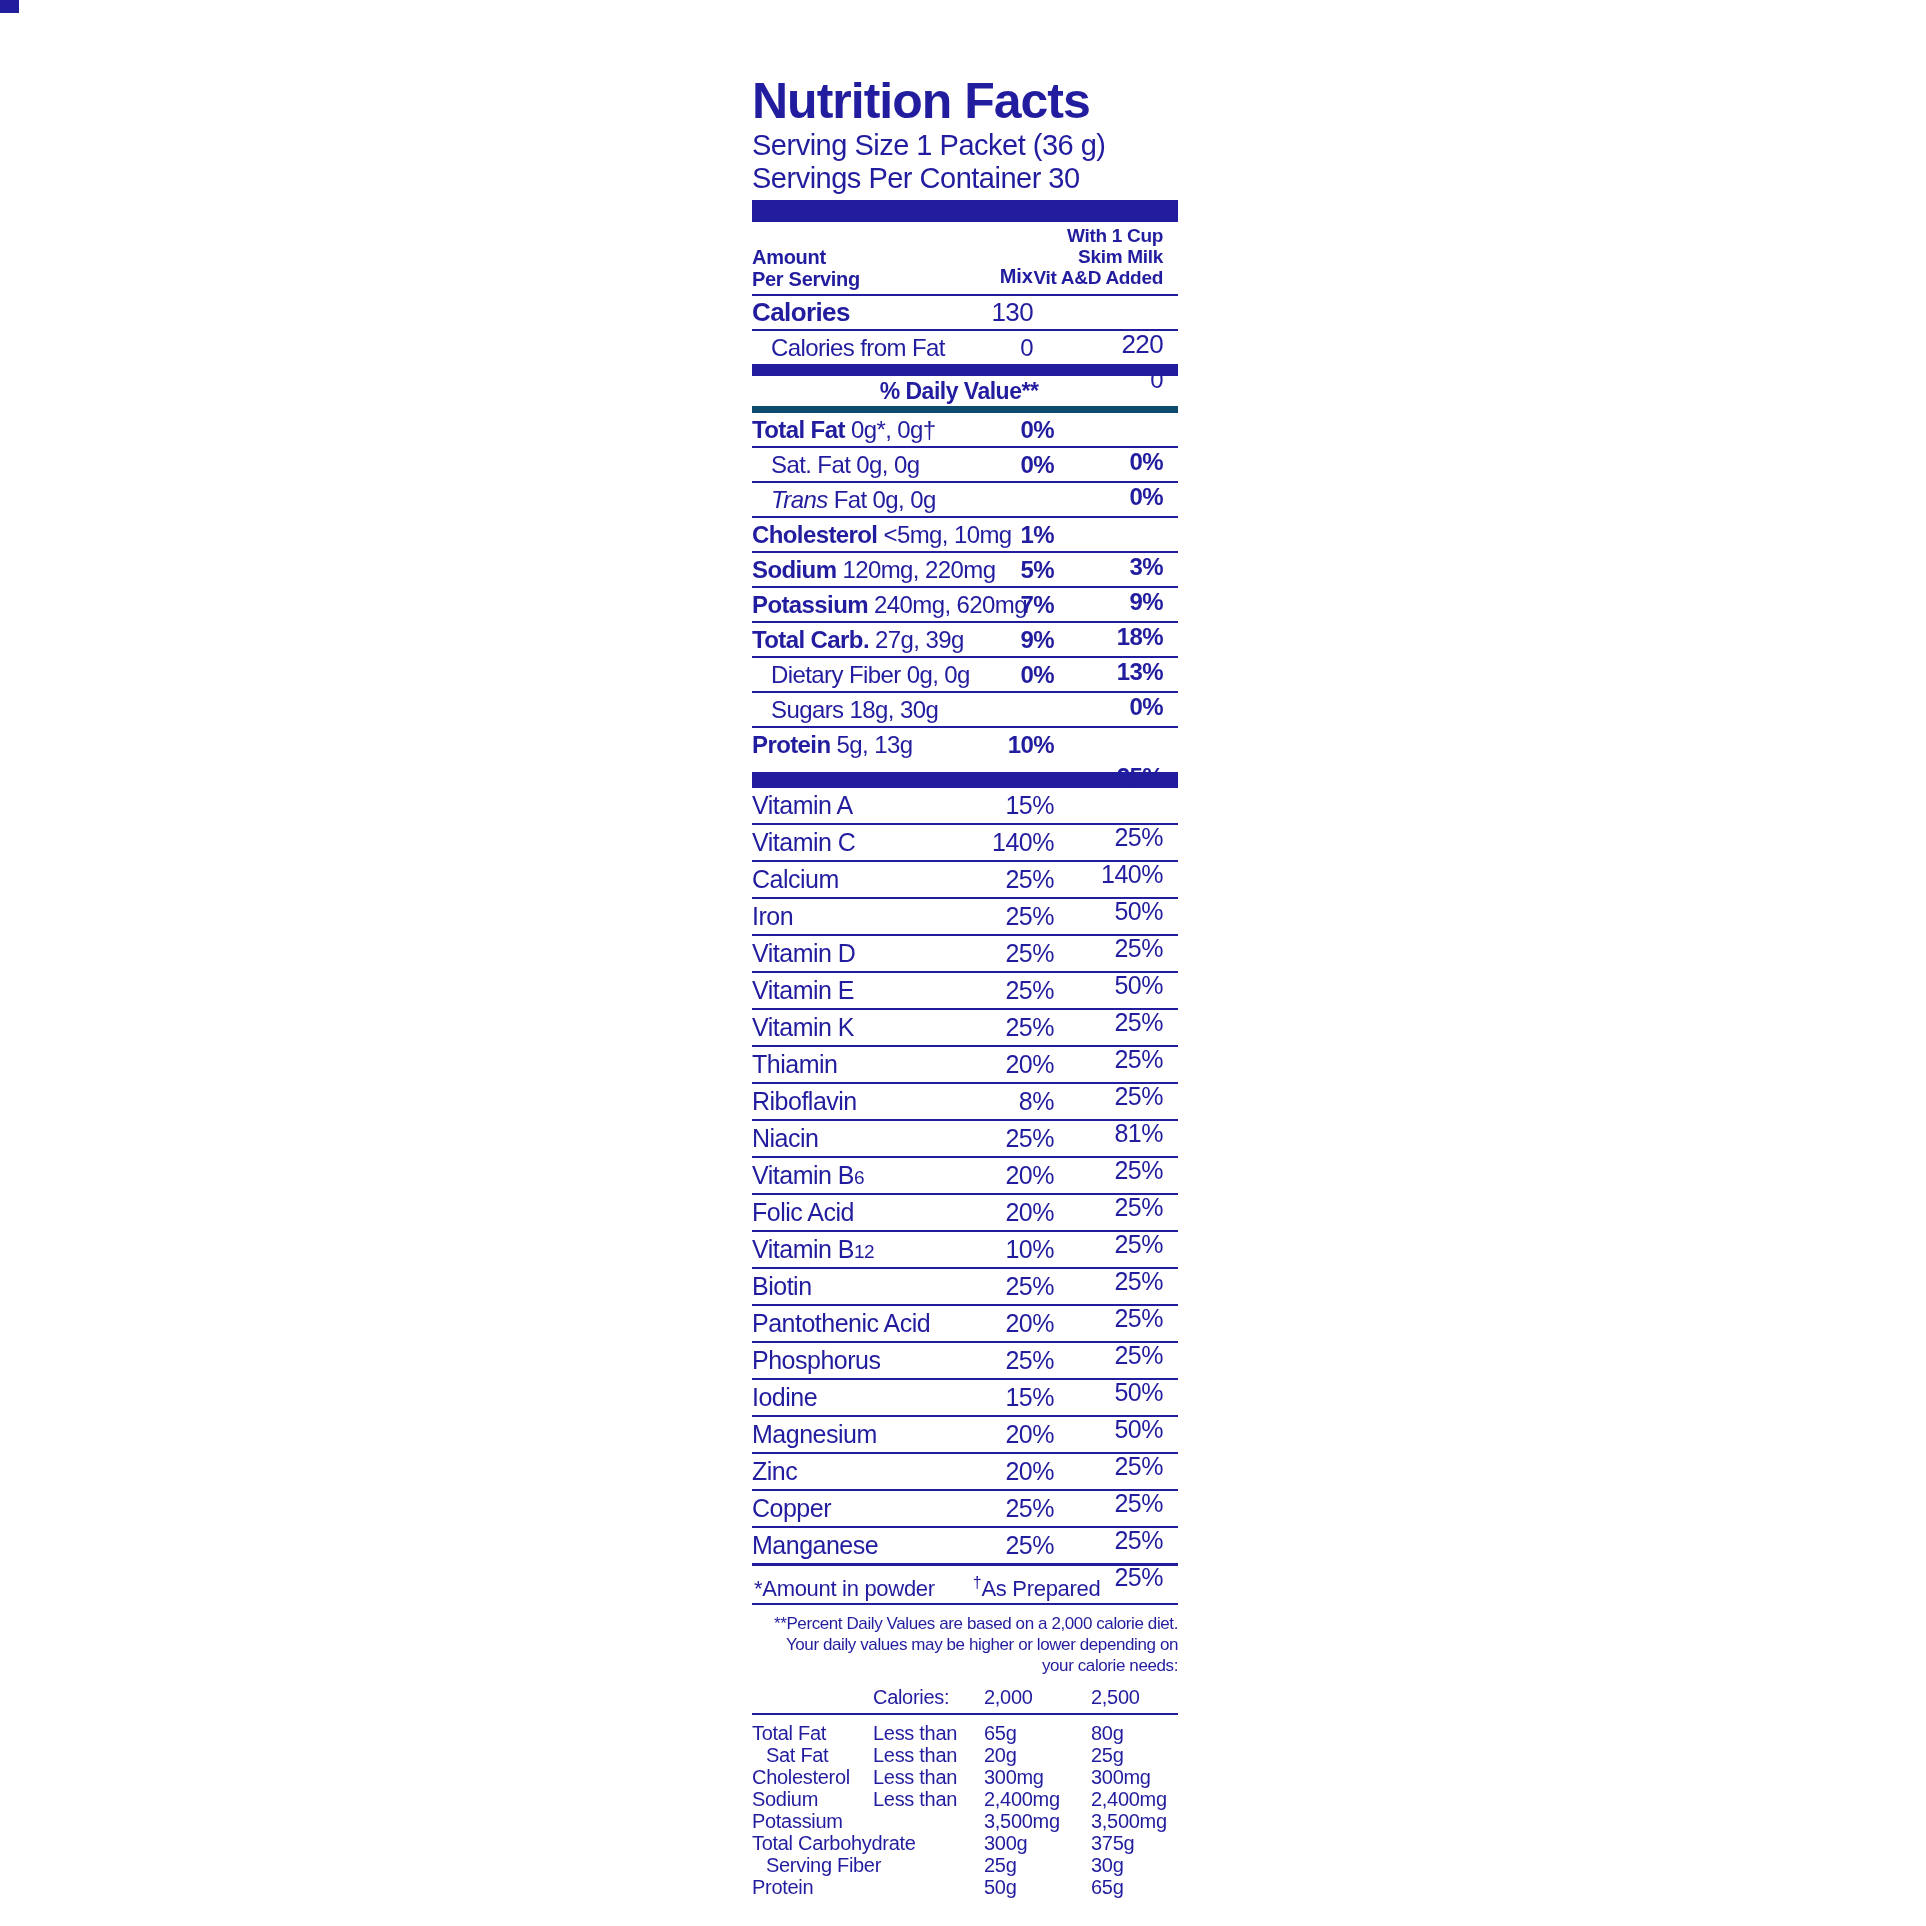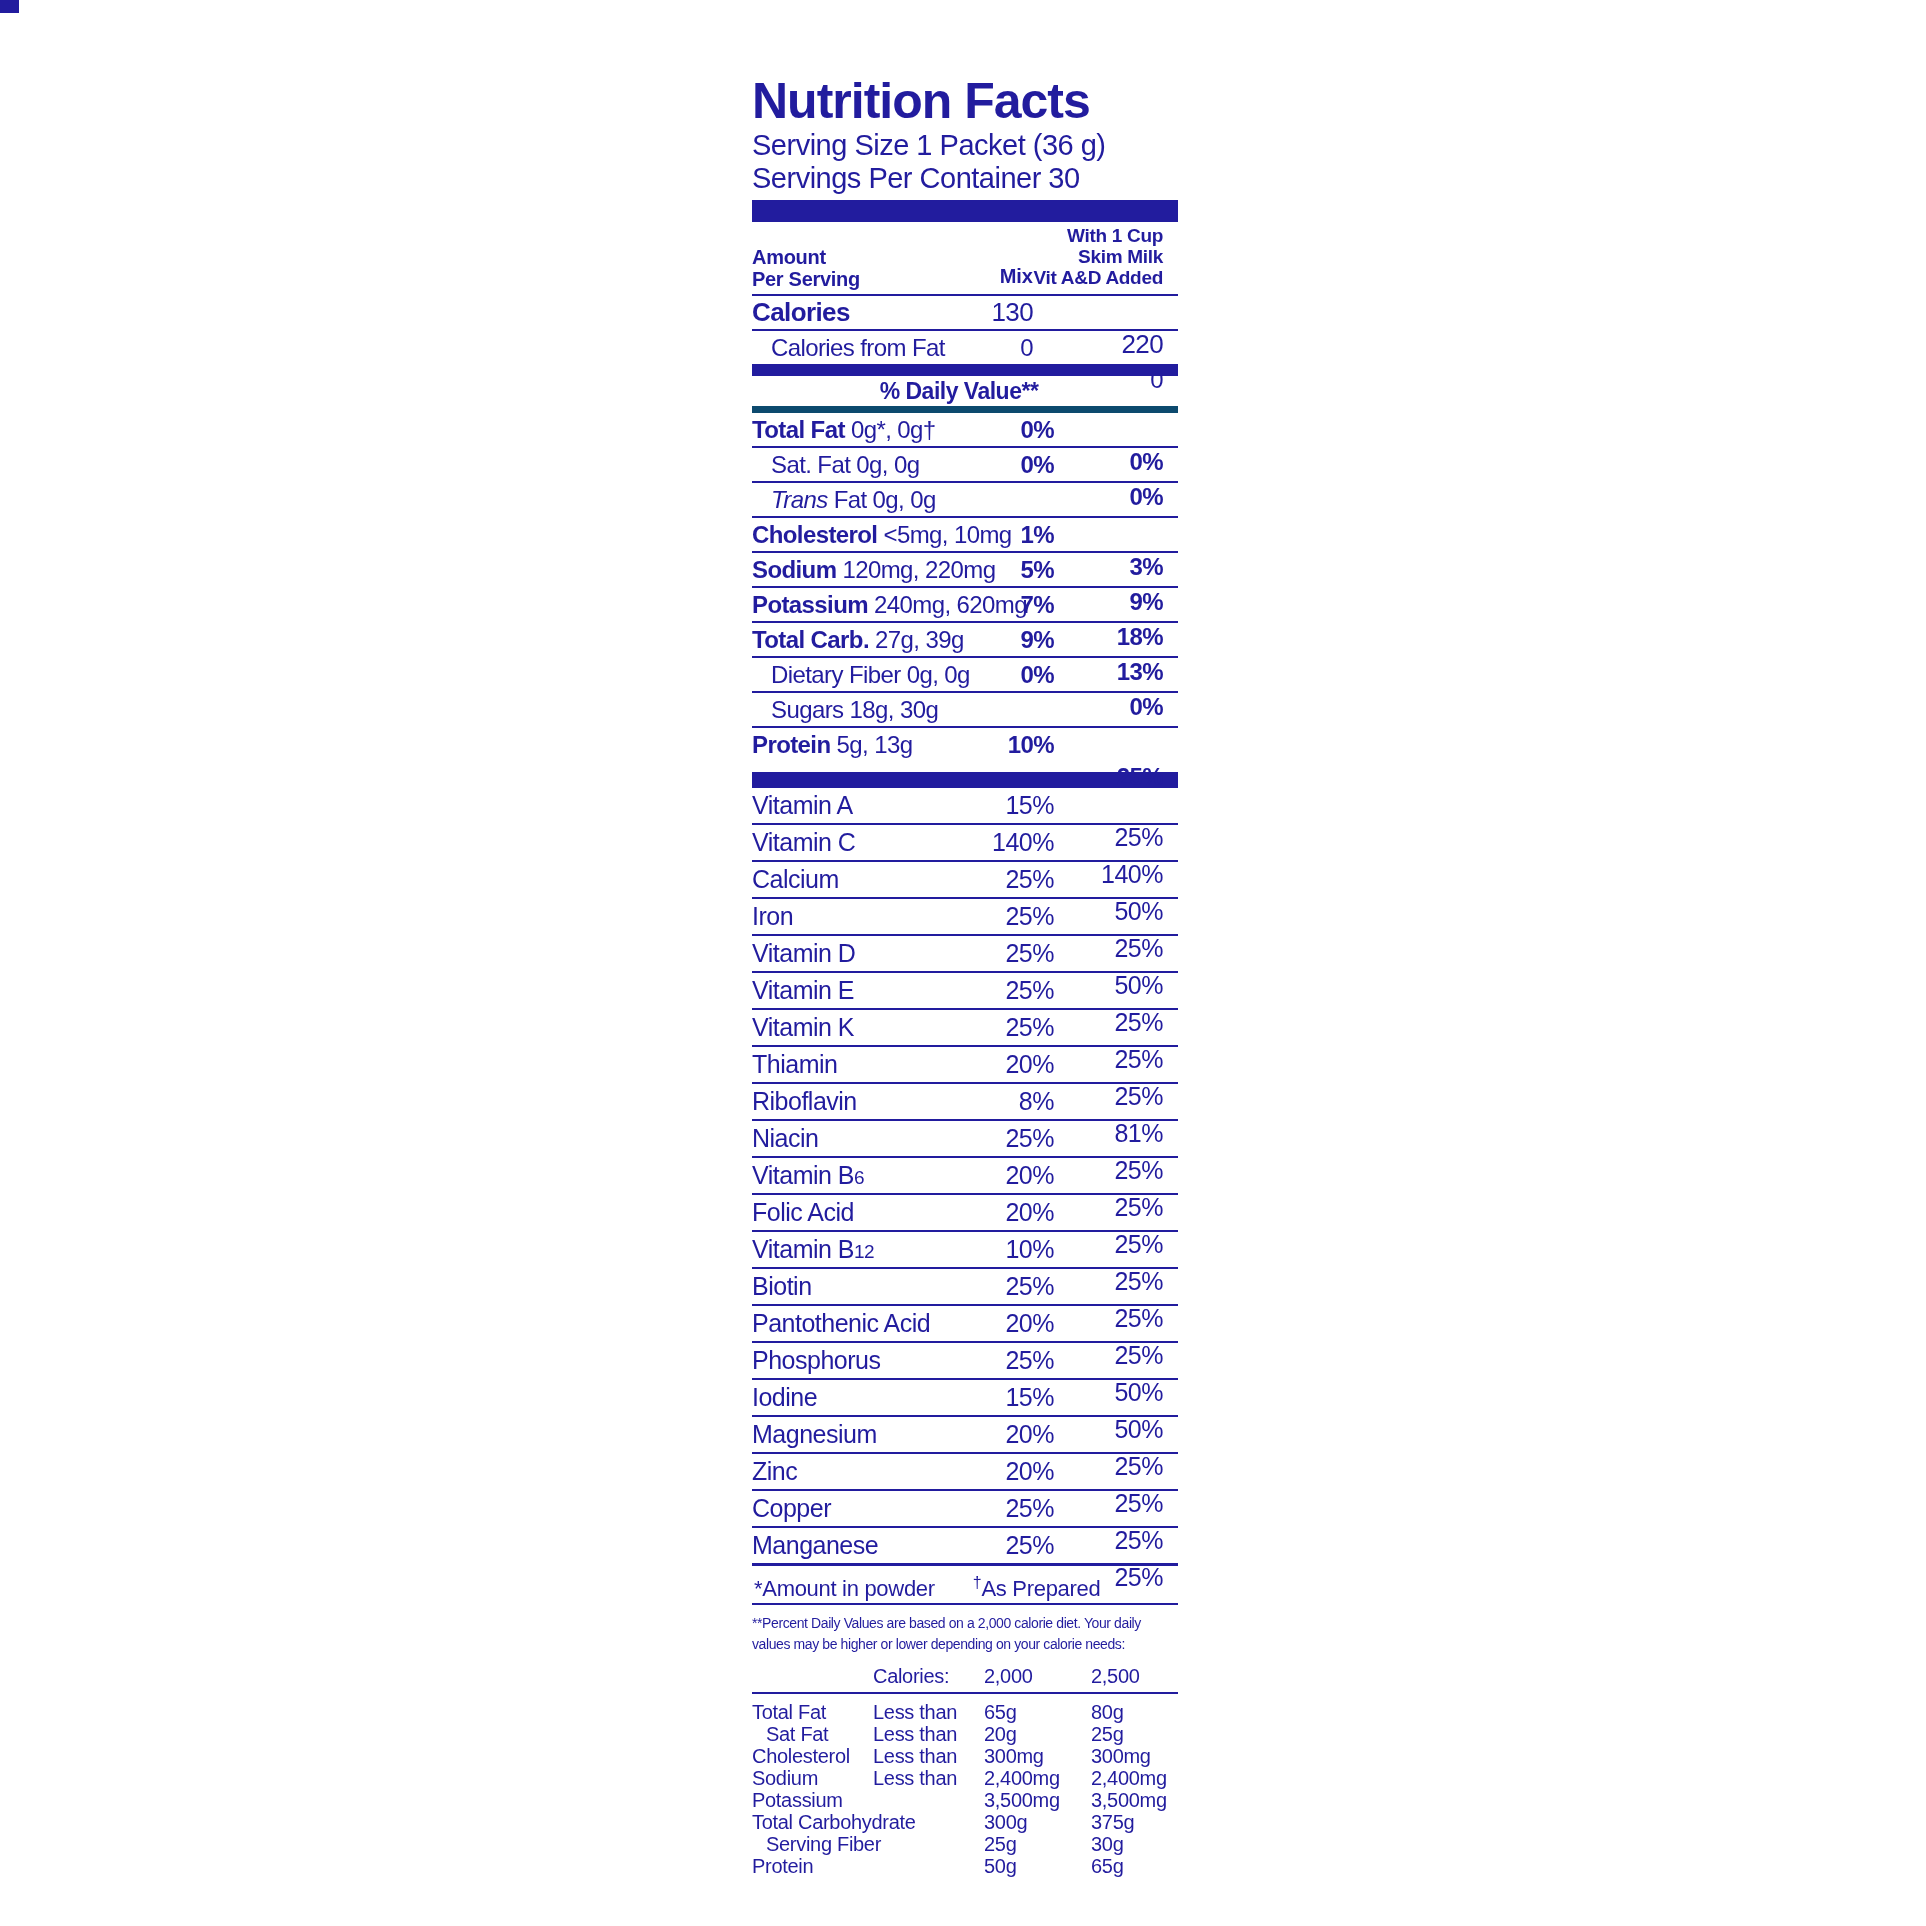--- a/index.html
+++ b/index.html
@@ -26,21 +26,21 @@
   .mix.num{right:145px;}
   .plain{font-weight:normal;}
   .indent1{padding-left:19px;}
   .dv-head{height:30px;line-height:30px;text-align:center;padding-right:12px;font-size:23px;font-weight:bold;letter-spacing:-0.5px;border-bottom:7px solid #0c4a6e;}
   .vit{position:relative;height:35px;line-height:35px;font-size:25px;letter-spacing:-0.5px;border-bottom:2px solid #221c9e;white-space:nowrap;}
   .vit:last-child{border-bottom-width:3px;}
   .vit .mix,.vit .skim{font-weight:normal;}
   .vsub{font-size:19px;}
   .fn1{display:flex;gap:38px;font-size:22px;letter-spacing:-0.3px;padding:10px 0 1px 2px;border-bottom:2px solid #221c9e;}
   .sup{vertical-align:super;font-size:16px;line-height:0;}
-  .fn2{font-size:14px;line-height:21px;letter-spacing:-0.4px;padding-top:8px;}
+  .fn2{font-size:17px;line-height:21px;letter-spacing:-0.4px;padding-top:8px;text-align:right;}
   .dvt-hdr{display:grid;grid-template-columns:121px 111px 107px 1fr;font-size:20px;letter-spacing:-0.3px;padding:10px 0 4px 0;border-bottom:2px solid #221c9e;}
   .dvt-body{padding-top:7px;}
   .dvt-row{display:grid;grid-template-columns:121px 111px 107px 1fr;font-size:20px;line-height:22px;letter-spacing:-0.3px;white-space:nowrap;}
   .ind{padding-left:14px;}
 </style>
 </head>
 <body>
 
 <div class="corner-mark"></div>
 

